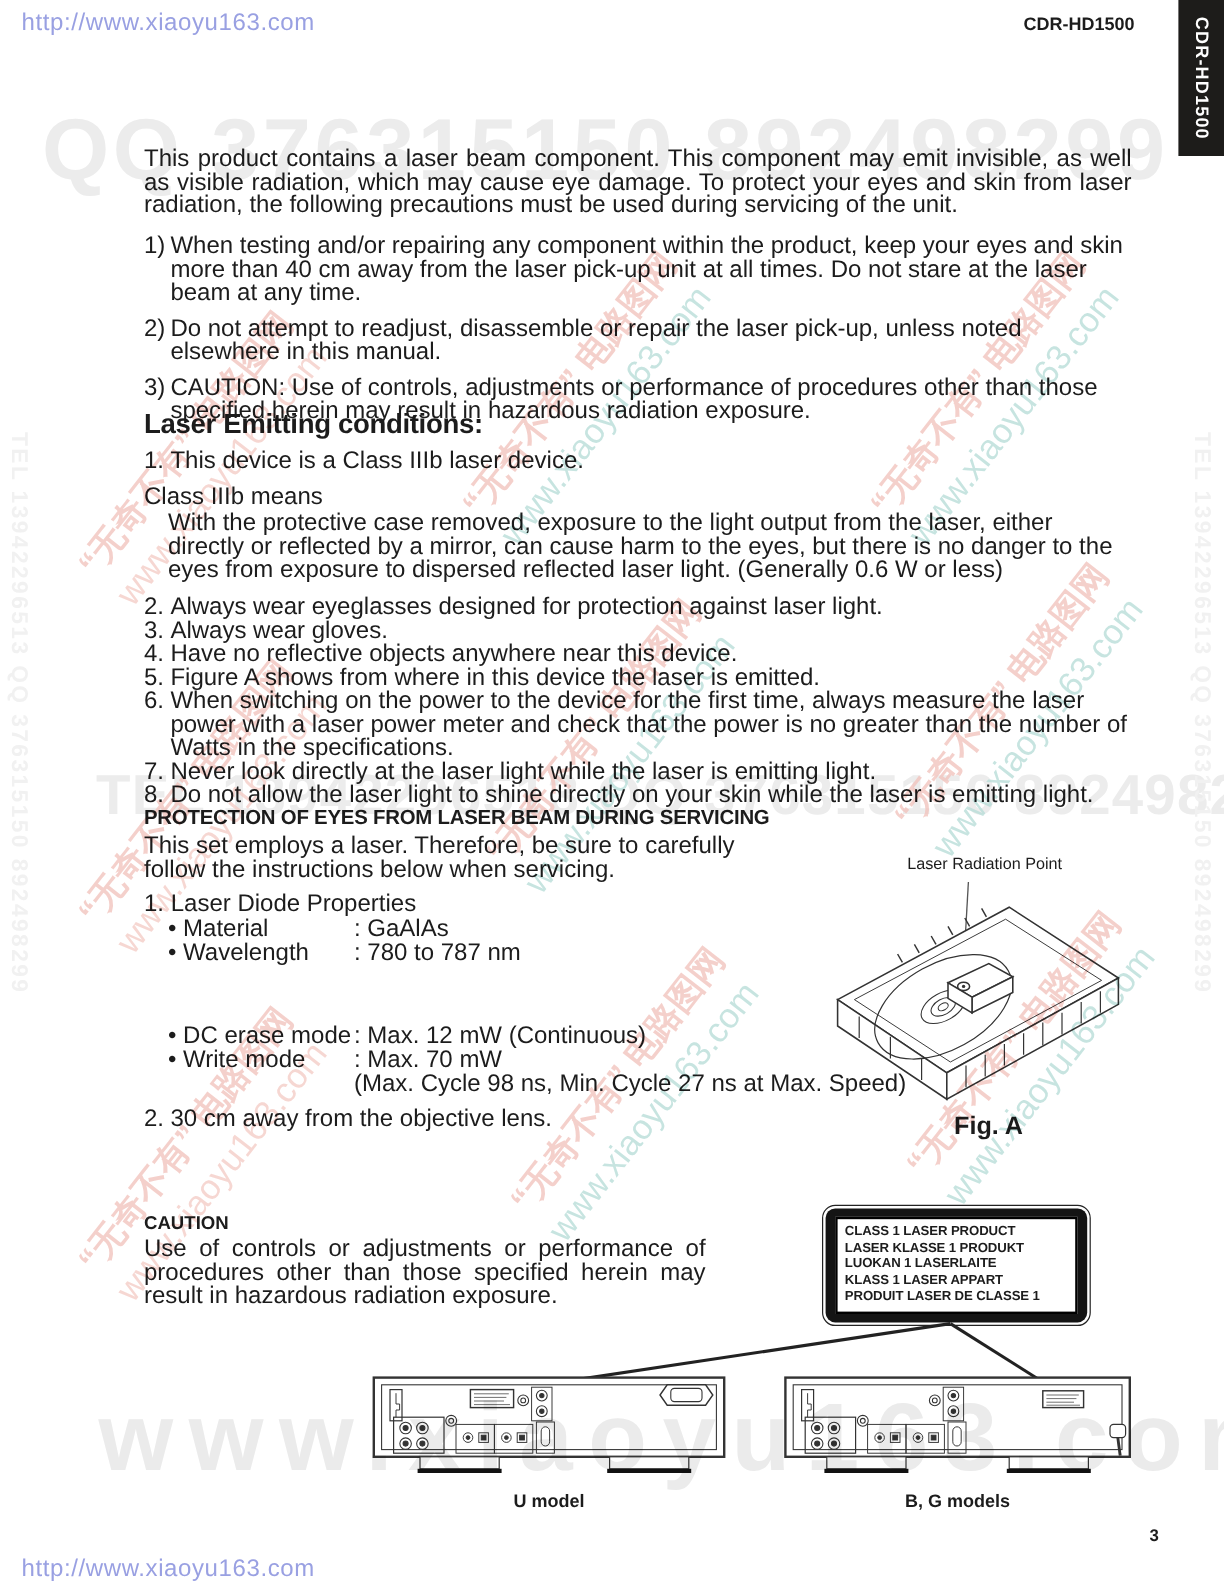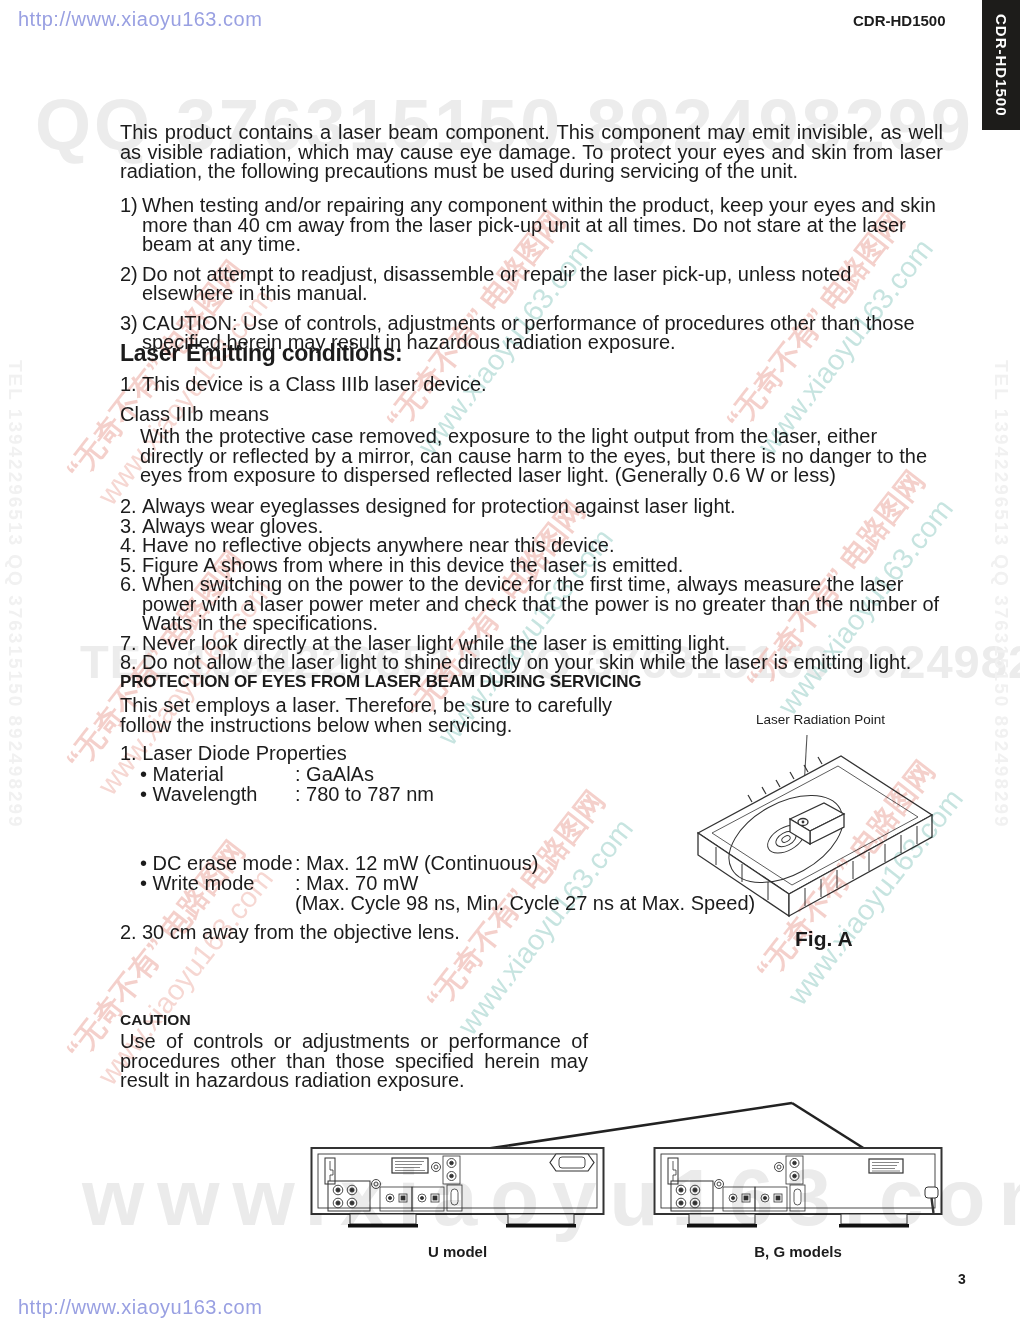--- a/index.html
+++ b/index.html
@@ -226,20 +226,31 @@
           <circle cx="117" cy="89" r="1.4" fill="#333" stroke="none"></circle>
         </g>
       </g>
     </svg>
   </div>
   <div class="figa-cap">Fig. A</div>
 
   <div class="blk h3" style="top:1011px;">CAUTION</div>
   <div class="blk body-t just" style="top:1032px;width:468px;">Use of controls or adjustments or performance of procedures other than those specified herein may result in hazardous radiation exposure.</div>
 
+  <div class="class-box">
+    <div class="class-box-mid">
+      <div class="class-box-inner">
+        <div class="class-line">CLASS 1 LASER PRODUCT</div>
+        <div class="class-line">LASER KLASSE 1 PRODUKT</div>
+        <div class="class-line">LUOKAN 1 LASERLAITE</div>
+        <div class="class-line">KLASS 1 LASER APPART</div>
+        <div class="class-line">PRODUIT LASER DE CLASSE 1</div>
+      </div>
+    </div>
+  </div>
 
   <svg class="leader" width="1020" height="1320" viewBox="0 0 1020 1320">
     <line x1="792" y1="1103" x2="425" y2="1158" stroke="#222" stroke-width="2.6"></line>
     <line x1="792" y1="1103" x2="876" y2="1156" stroke="#222" stroke-width="2.6"></line>
   </svg>
 
   <div class="panel-u">
     <svg width="295" height="115" viewBox="0 0 295 115">
       <g stroke="#333" fill="#fff">
         <rect x="1.5" y="3" width="292" height="66" stroke-width="2"></rect>

